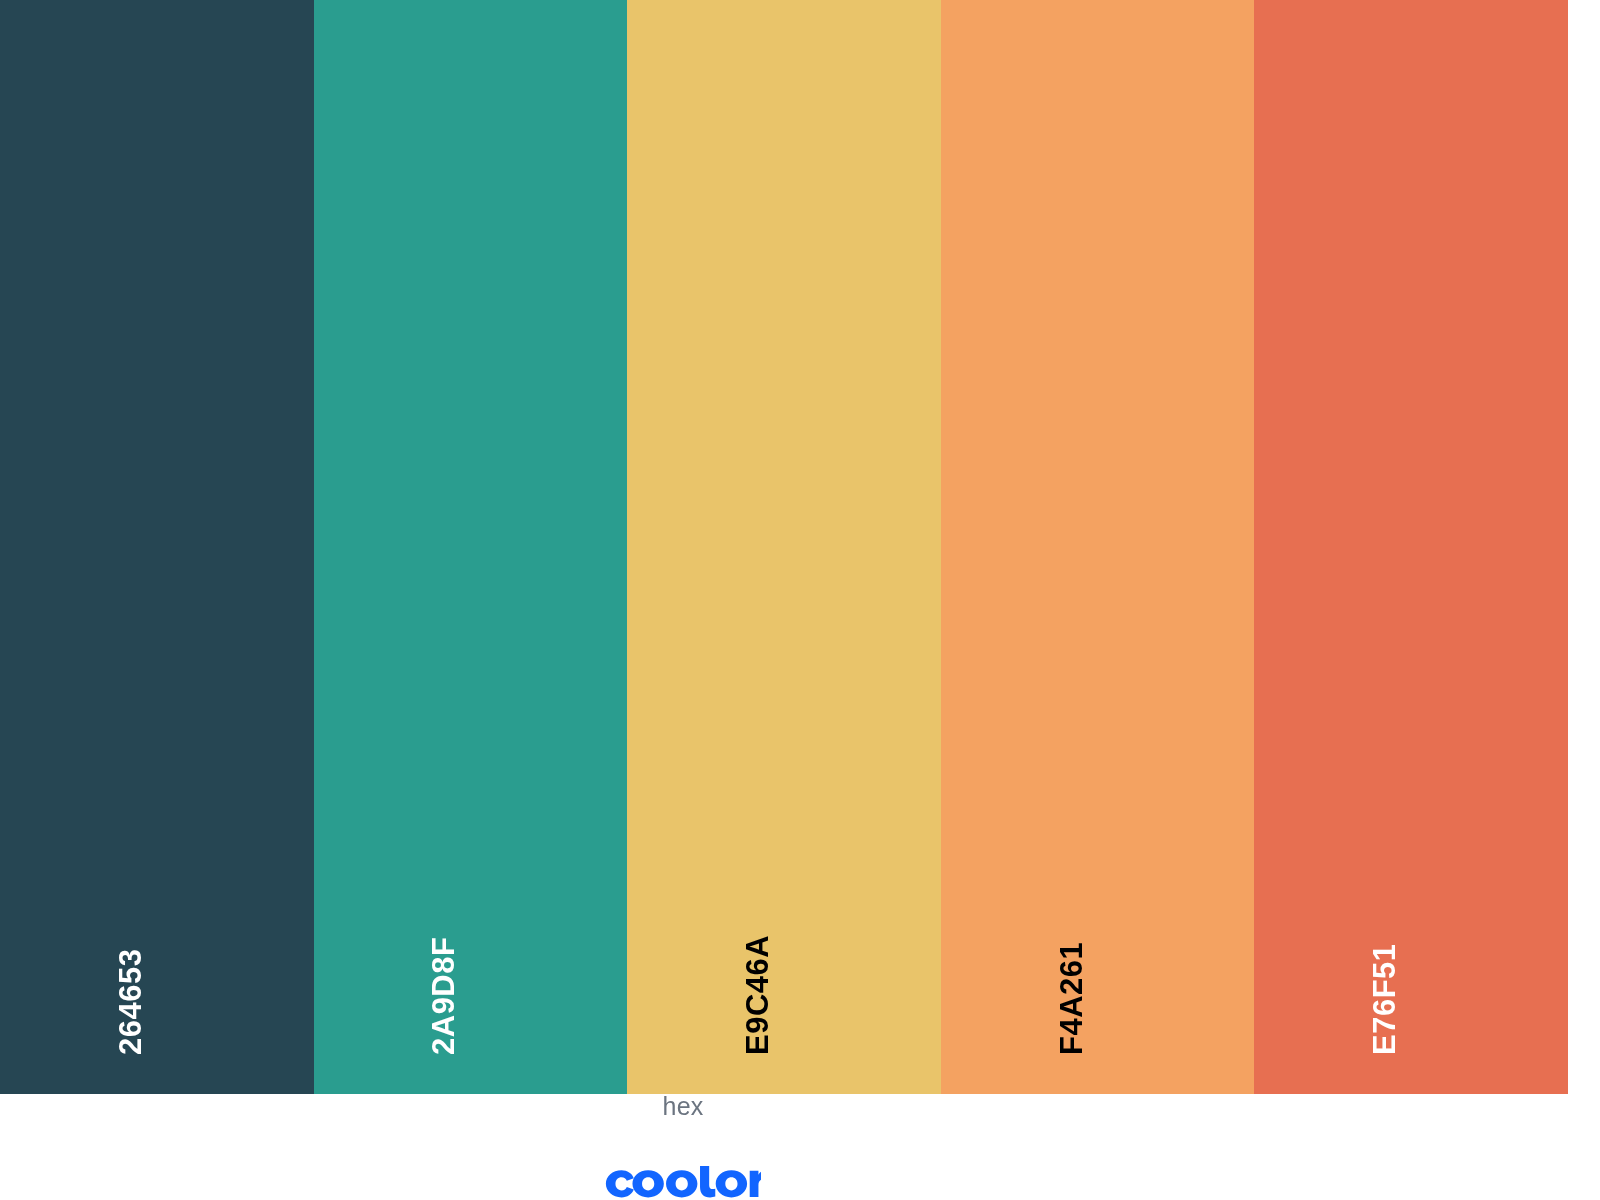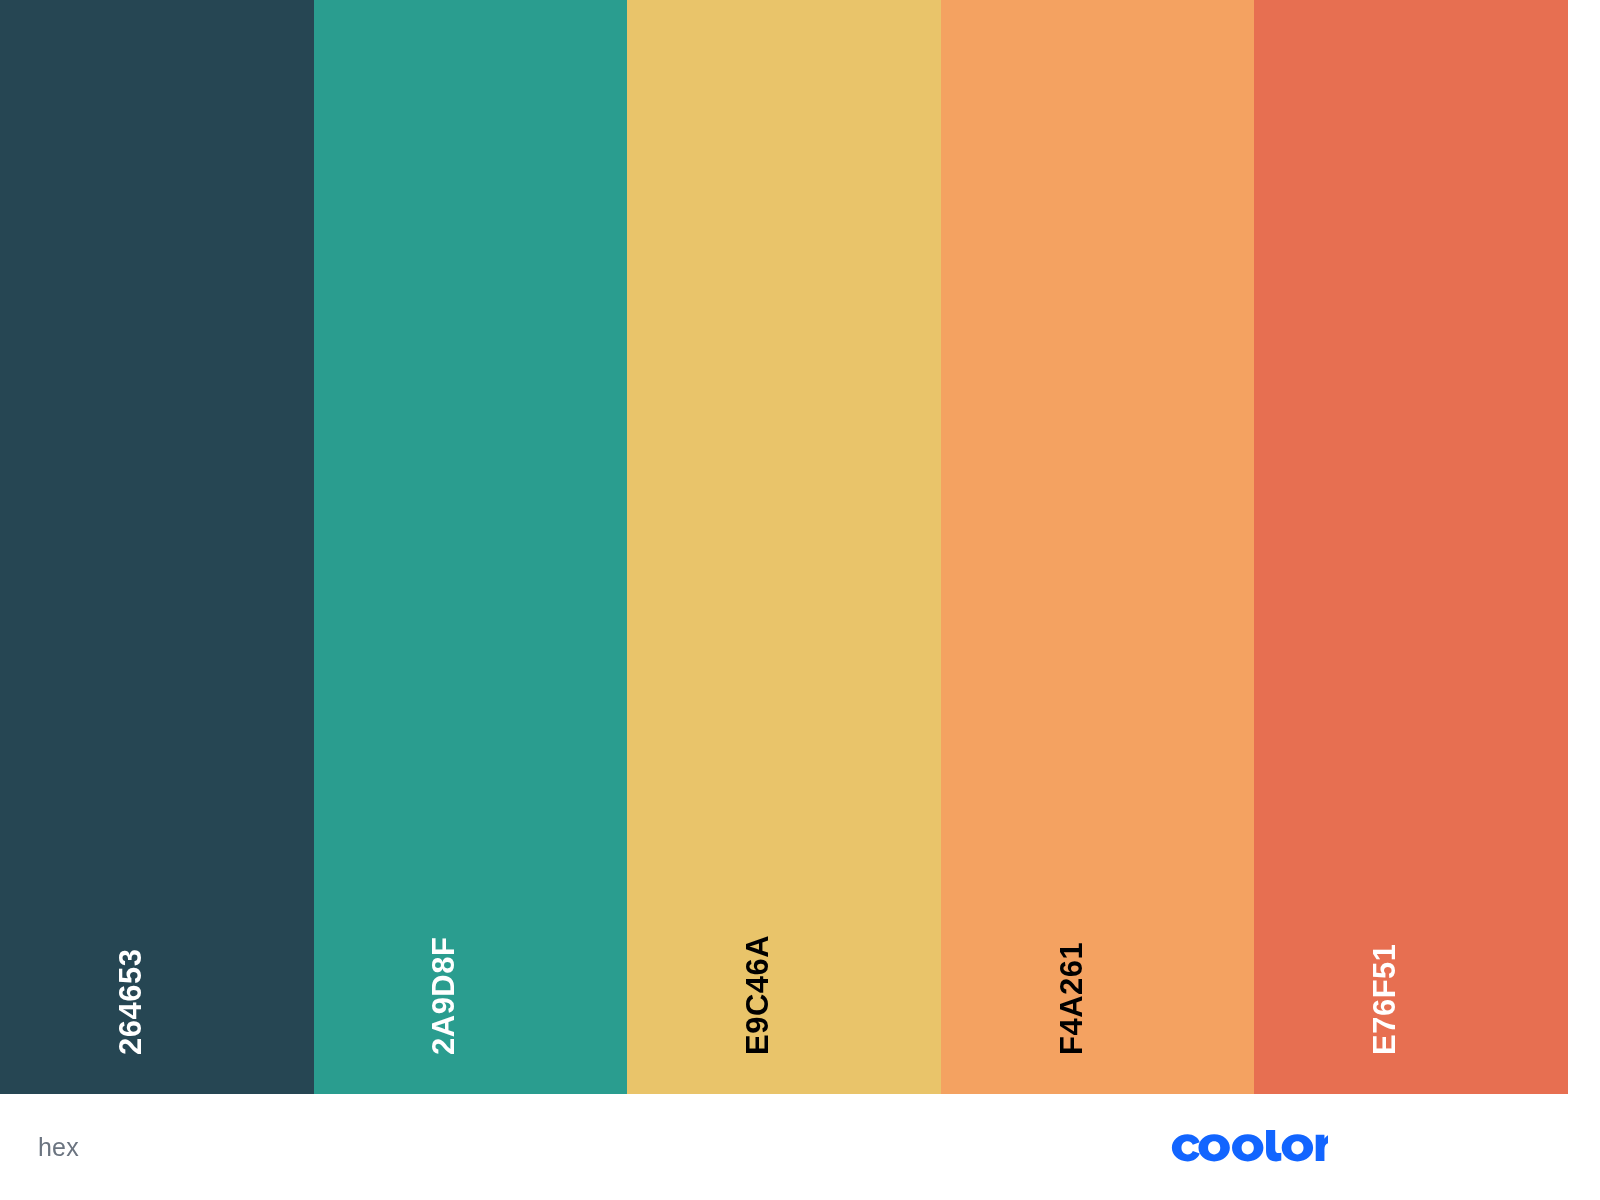--- a/index.html
+++ b/index.html
@@ -57,20 +57,21 @@
   
   .bottombar {
     position: relative;
     width: 1368px;
     height: 106px;
     background: #ffffff;
     display: flex;
     align-items: center;
     justify-content: space-between;
     padding: 0 40px 0 38px;
+    flex-direction: column;
   }
 
   .format-label {
     font-size: 25px;
     font-weight: 400;
     color: #6b7480;
     letter-spacing: 0.2px;
     line-height: 1;
     user-select: none;
   }

